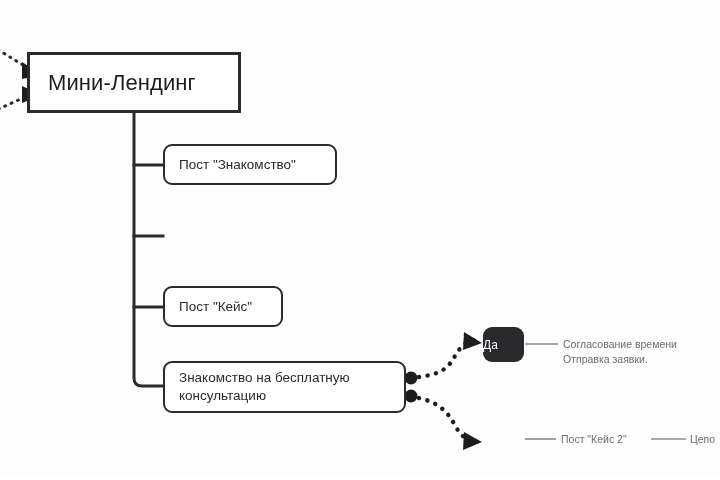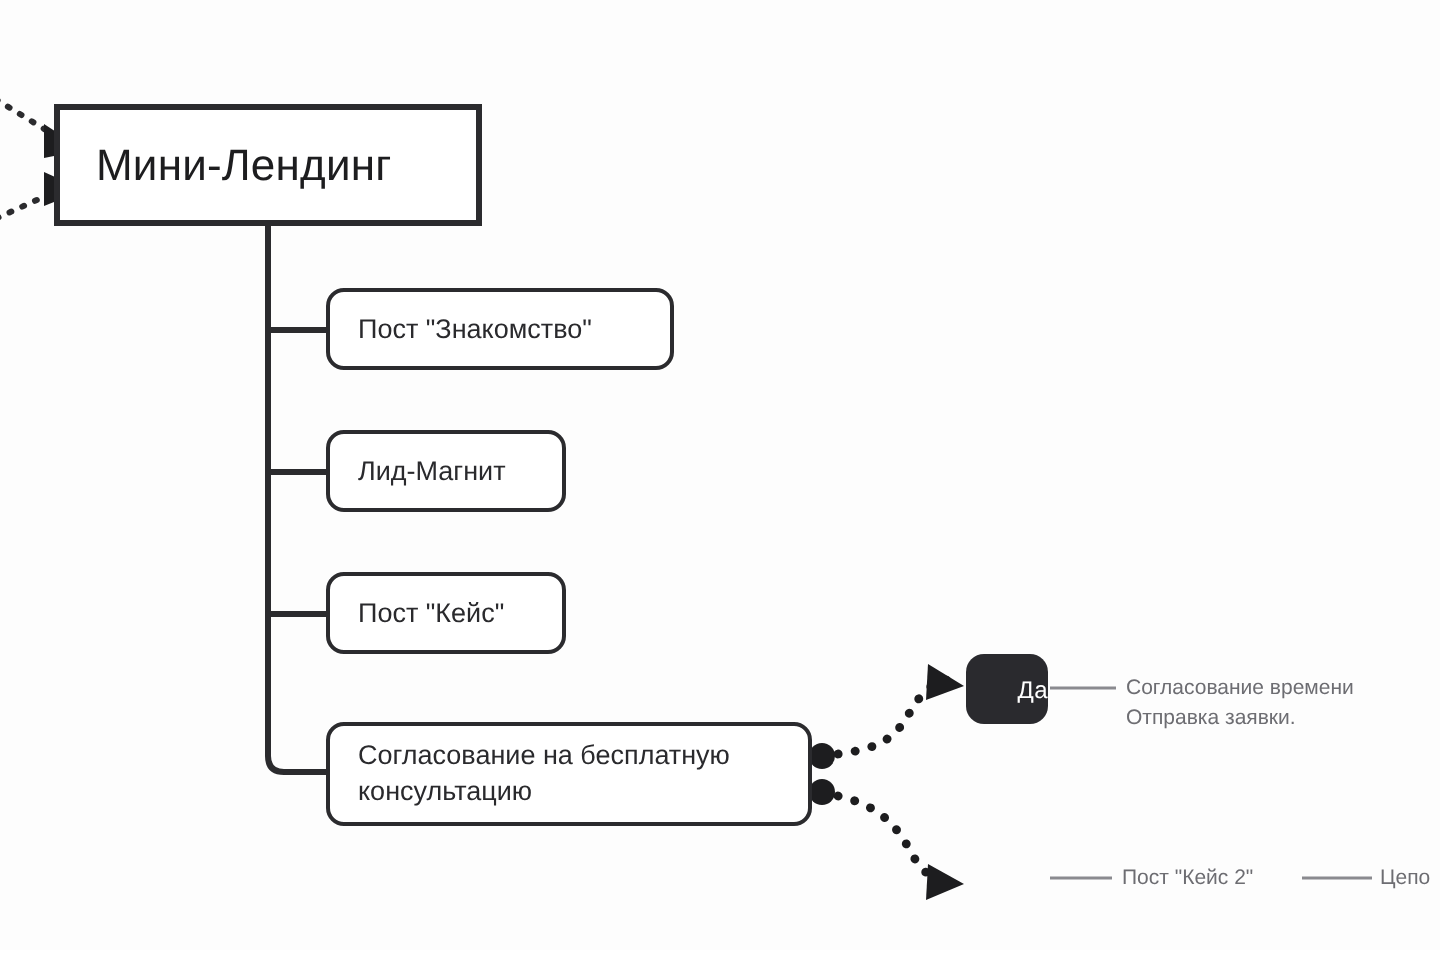--- a/index.html
+++ b/index.html
@@ -72,21 +72,21 @@
   #node-post-case    { left: 163px; top: 286px; width: 120px; height: 41px; }
   #node-invitation   { left: 163px; top: 361px; width: 243px; height: 52px; align-items: center; }
   #node-invitation .node-label { white-space: normal; }
 
   
   .chip {
     position: absolute;
     box-sizing: border-box;
     display: flex;
     align-items: center;
-    justify-content: flex-end;
+    justify-content: flex-start;
     background: #2a2a2e;
     border-radius: 9px;
     z-index: 3;
   }
   .chip .chip-label {
     font-size: 12px;
     color: #ffffff;
     letter-spacing: .2px;
   }
   #chip-yes { left: 483px; top: 327px; width: 41px; height: 35px; }
@@ -153,30 +153,27 @@
   </svg>
 
   <div class="node node-root" id="node-root">
     <span class="node-label">Мини-Лендинг</span>
   </div>
 
   <div class="node node-child" id="node-post-intro">
     <span class="node-label">Пост "Знакомство"</span>
   </div>
 
-  <div class="node node-child" id="node-lead-magnet">
-    <span class="node-label">Лид-Магнит</span>
-  </div>
 
   <div class="node node-child" id="node-post-case">
     <span class="node-label">Пост "Кейс"</span>
   </div>
 
   <div class="node node-child" id="node-invitation">
-    <span class="node-label">Согласование на бесплатную консультацию</span>
+    <span class="node-label">Знакомство на бесплатную консультацию</span>
   </div>
 
   <div class="chip" id="chip-yes">
     <span class="chip-label">Да</span>
   </div>
 
 
   <div class="annotation" id="annotation-yes">
     <span class="ann-line">Согласование времени</span>
     <span class="ann-line">Отправка заявки.</span>

